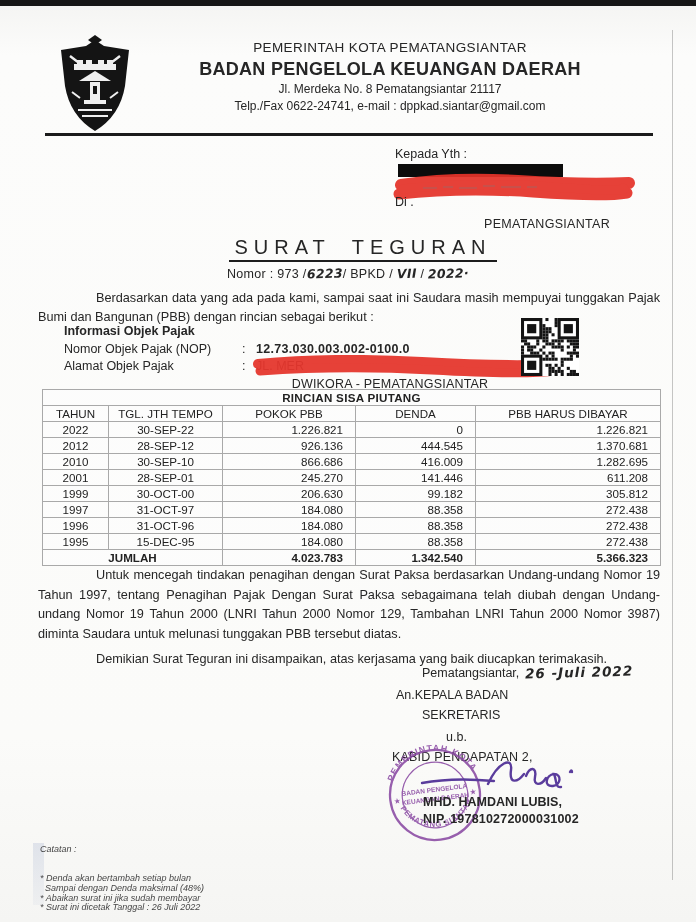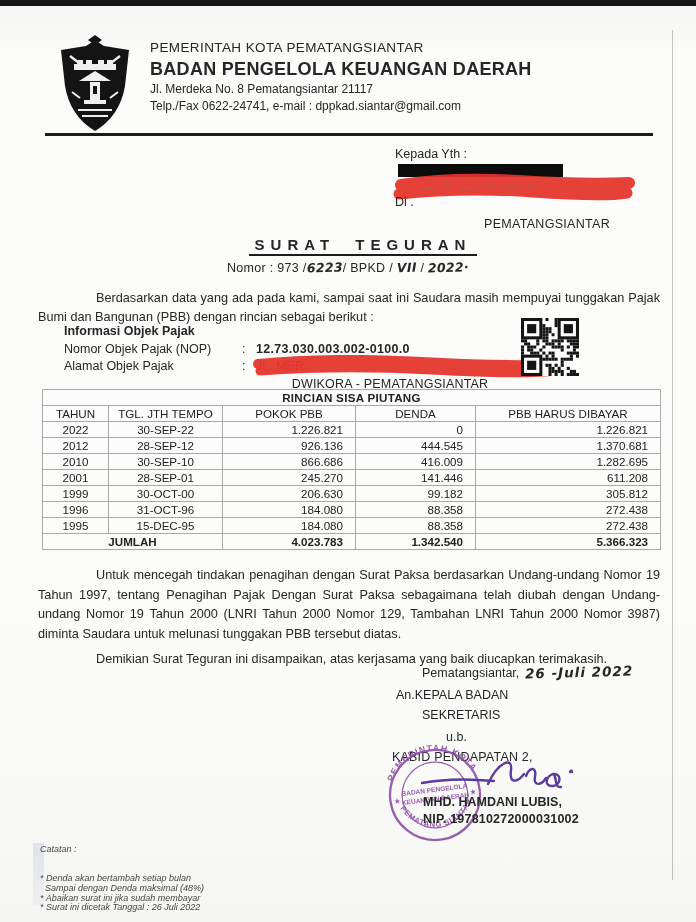--- a/index.html
+++ b/index.html
@@ -5,38 +5,38 @@
   html,body{margin:0;padding:0;background:#e9e9e7;}
   .paper{position:relative;width:696px;height:922px;margin:0 auto;overflow:hidden;
     background:linear-gradient(180deg,#f4f4f2 0%,#fcfcfb 6%,#fbfbf9 80%,#f5f5f3 100%);
     font-family:"Liberation Sans",sans-serif;color:#262626;}
   .abs{position:absolute;}
   .topbar{top:0;left:0;width:696px;height:6px;background:#161616;}
   .edge-line{top:30px;right:23px;width:1px;height:850px;background:rgba(70,70,70,.30);}
   .left-smudge{left:33px;top:843px;width:11px;height:62px;background:linear-gradient(180deg,rgba(150,165,200,.25),rgba(150,165,200,.08));}
 
   
-  .lh{left:150px;top:40px;width:480px;text-align:left;line-height:1.25;}
+  .lh{left:150px;top:40px;width:480px;text-align:center;line-height:1.25;}
   .lh .gov{font-size:13.5px;letter-spacing:.4px;}
   .lh .agency{font-size:18px;font-weight:bold;letter-spacing:.3px;margin-top:1px;}
   .lh .addr{font-size:12px;margin-top:2px;}
   .lh .contact{font-size:12px;margin-top:2px;}
   .logo{left:50px;top:34px;width:90px;height:100px;}
   .rule{left:45px;top:133px;width:608px;height:3px;background:#1b1b1b;}
 
   
   .recipient{left:395px;top:147px;width:260px;font-size:12.5px;}
   .recipient .blackbar{position:absolute;left:3px;top:17px;width:165px;height:13px;background:#0c0c0c;}
   .recipient .di{position:absolute;left:0;top:48px;}
   .recipient .city{position:absolute;left:45px;top:70px;font-weight:400;letter-spacing:.3px;padding-left:44px;}
   .scribble{pointer-events:none;}
 
   
   .title-wrap{left:0;top:236px;width:696px;text-align:center;}
-  .title-wrap .t{display:inline-block;font-size:15px;font-weight:bold;letter-spacing:6px;word-spacing:10px;
+  .title-wrap .t{display:inline-block;font-size:20px;font-weight:normal;letter-spacing:6px;word-spacing:10px;
     border-bottom:2px solid #1d1d1d;padding:0 6px 1px 6px;margin-left:30px;}
   .title-wrap .nomor{font-size:12.5px;margin-top:4px;letter-spacing:.3px;}
   .hw{font-family:"DejaVu Sans",sans-serif;font-style:italic;font-weight:600;display:inline-block;transform:rotate(-1.5deg);}
 
   
   .para{left:38px;width:622px;font-size:12.7px;line-height:19px;text-align:justify;text-indent:58px;}
   .p1{top:289px;}
   .p2{top:566px;line-height:19.5px;}
   .p3{top:650px;}
 
@@ -325,20 +325,27 @@
     </tr>
 
     <tr>
       <td class="c-tahun">1999</td>
       <td class="c-tempo">30-OCT-00</td>
       <td class="c-pokok">206.630</td>
       <td class="c-denda">99.182</td>
       <td class="c-total">305.812</td>
     </tr>
 
+    <tr>
+      <td class="c-tahun">1997</td>
+      <td class="c-tempo">31-OCT-97</td>
+      <td class="c-pokok">184.080</td>
+      <td class="c-denda">88.358</td>
+      <td class="c-total">272.438</td>
+    </tr>
 
     <tr>
       <td class="c-tahun">1996</td>
       <td class="c-tempo">31-OCT-96</td>
       <td class="c-pokok">184.080</td>
       <td class="c-denda">88.358</td>
       <td class="c-total">272.438</td>
     </tr>
 
     <tr>

